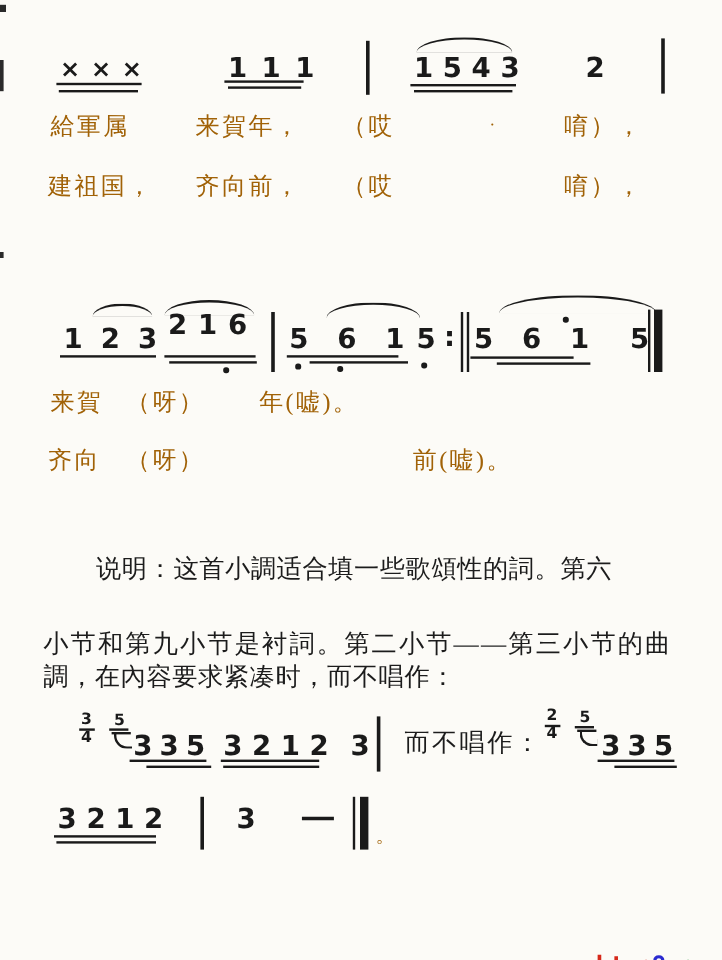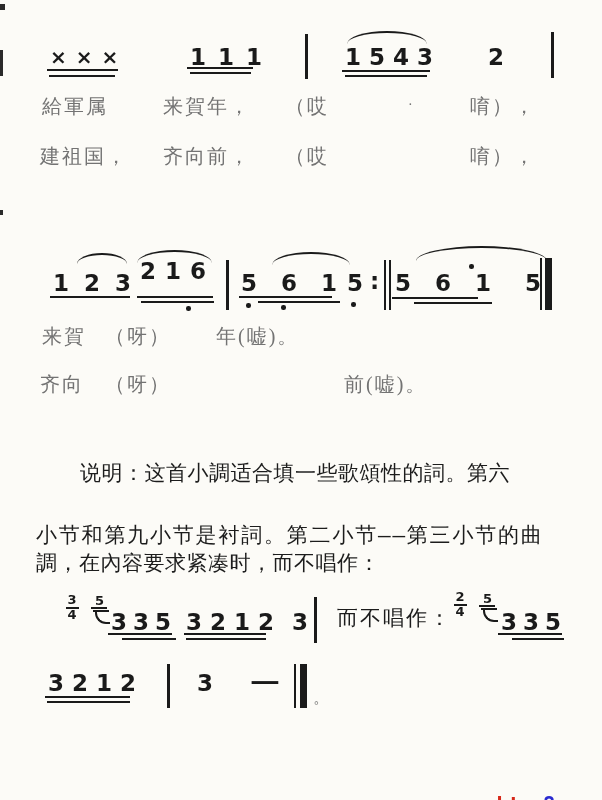--- a/index.html
+++ b/index.html
@@ -1,21 +1,21 @@
 <!DOCTYPE html>
 <html><head>
 <meta charset="utf-8">
 <style>
   html,body{margin:0;padding:0;}
   .page{position:relative;width:602px;height:800px;background:#fcfbf7;overflow:hidden;
         font-family:"Liberation Serif",serif;color:#1a1a1a;}
   .n{position:absolute;font-family:"DejaVu Sans",sans-serif;font-weight:bold;
      font-size:23px;line-height:1;white-space:pre;color:#1a1a1a;}
-  .lyr{position:absolute;font-size:20px;line-height:1.2;letter-spacing:2px;white-space:pre;color:#737373;}
-  .par{position:absolute;font-size:21px;line-height:1.2;white-space:pre;color:#1c1c1c;font-family:Liberation Mono, monospace;}
+  .lyr{position:absolute;font-size:20px;line-height:1.2;letter-spacing:2px;white-space:pre;color:#a16207;}
+  .par{position:absolute;font-size:21px;line-height:1.2;white-space:pre;color:#1c1c1c;}
   .ul{position:absolute;height:2px;background:#1a1a1a;}
   .bar{position:absolute;width:2.5px;background:#1a1a1a;}
   .bar.thin{width:1.8px;}
   .bar.thick{width:7px;}
   .slur{position:absolute;border-top:2.5px solid #1a1a1a;
         border-radius:50% 50% 0 0 / 100% 100% 0 0;}
   .dot{position:absolute;width:4.5px;height:4.5px;border-radius:50%;background:#1a1a1a;}
   .ts{position:absolute;display:flex;flex-direction:column;align-items:center;width:16px;
       font-family:"DejaVu Sans",sans-serif;font-weight:bold;font-size:13px;line-height:10px;}
   .fl{width:13px;height:2px;background:#1a1a1a;margin:1.5px 0;}

